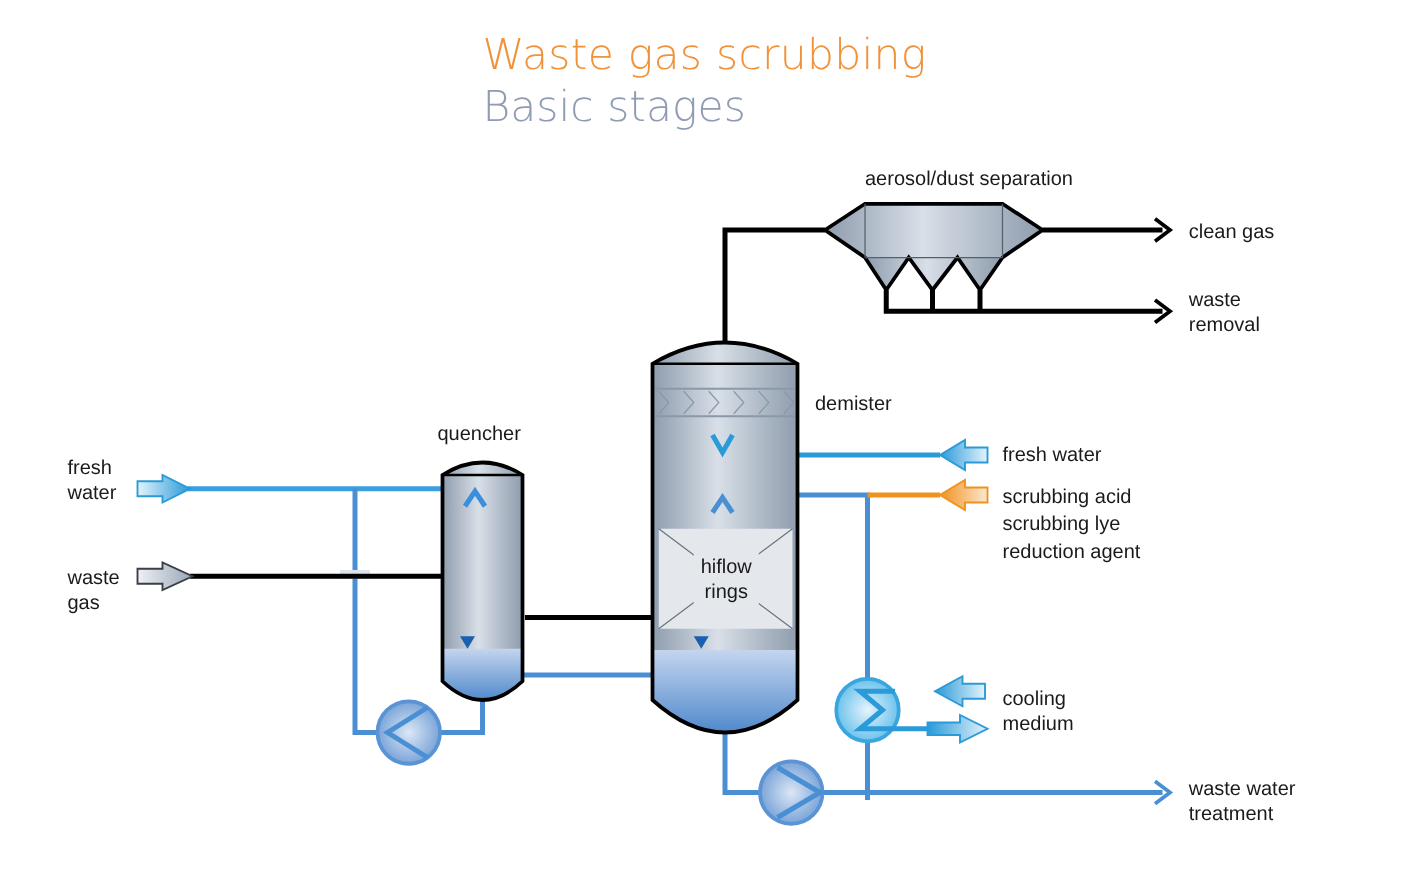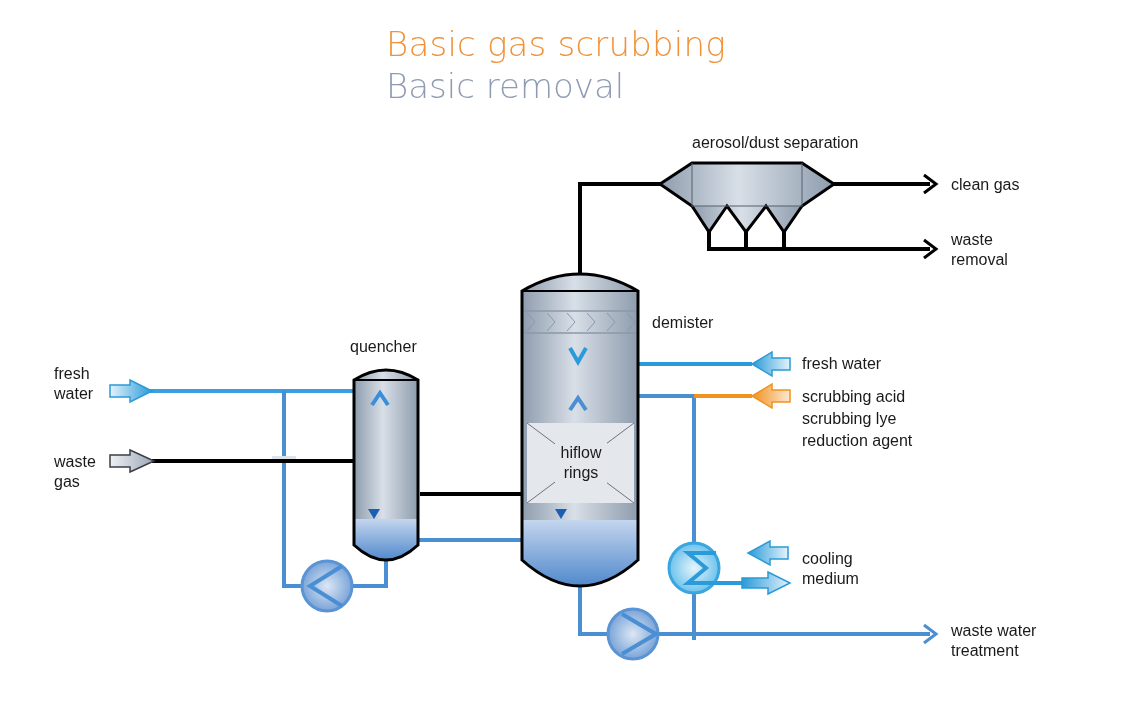--- a/index.html
+++ b/index.html
@@ -5,22 +5,22 @@
     html, body { margin: 0; padding: 0; background: #ffffff; }
     body { width: 1140px; height: 715px; position: relative; overflow: hidden; font-family: "Liberation Sans", sans-serif; }
     .title { position: absolute; left: 386px; top: 24px; font-size: 34px; color: #f0923a; font-family: "DejaVu Sans", sans-serif; font-weight: 300; letter-spacing: 0.2px; }
     .subtitle { position: absolute; left: 386px; top: 66px; font-size: 34px; color: #8e9bb2; font-family: "DejaVu Sans", sans-serif; font-weight: 300; }
     svg { position: absolute; left: 0; top: 0; }
     .lbl { font-family: "Liberation Sans", sans-serif; font-size: 16px; fill: #1a1a1a; }
   </style>
 </head>
 <body>
 
-<div class="title">Basic gas scrubbing</div>
-<div class="subtitle">Basic removal</div>
+<div class="title">Waste gas scrubbing</div>
+<div class="subtitle">Basic stages</div>
 
 <svg width="1140" height="715" viewBox="0 0 1140 715">
   <defs>
     <linearGradient id="vessel" x1="0" x2="1" y1="0" y2="0">
       <stop offset="0" stop-color="#8e9cad"></stop>
       <stop offset="0.45" stop-color="#d8dfe7"></stop>
       <stop offset="1" stop-color="#8e9cad"></stop>
     </linearGradient>
     <linearGradient id="liquid" x1="0" x2="0" y1="0" y2="1">
       <stop offset="0" stop-color="#c4d5ee"></stop>

